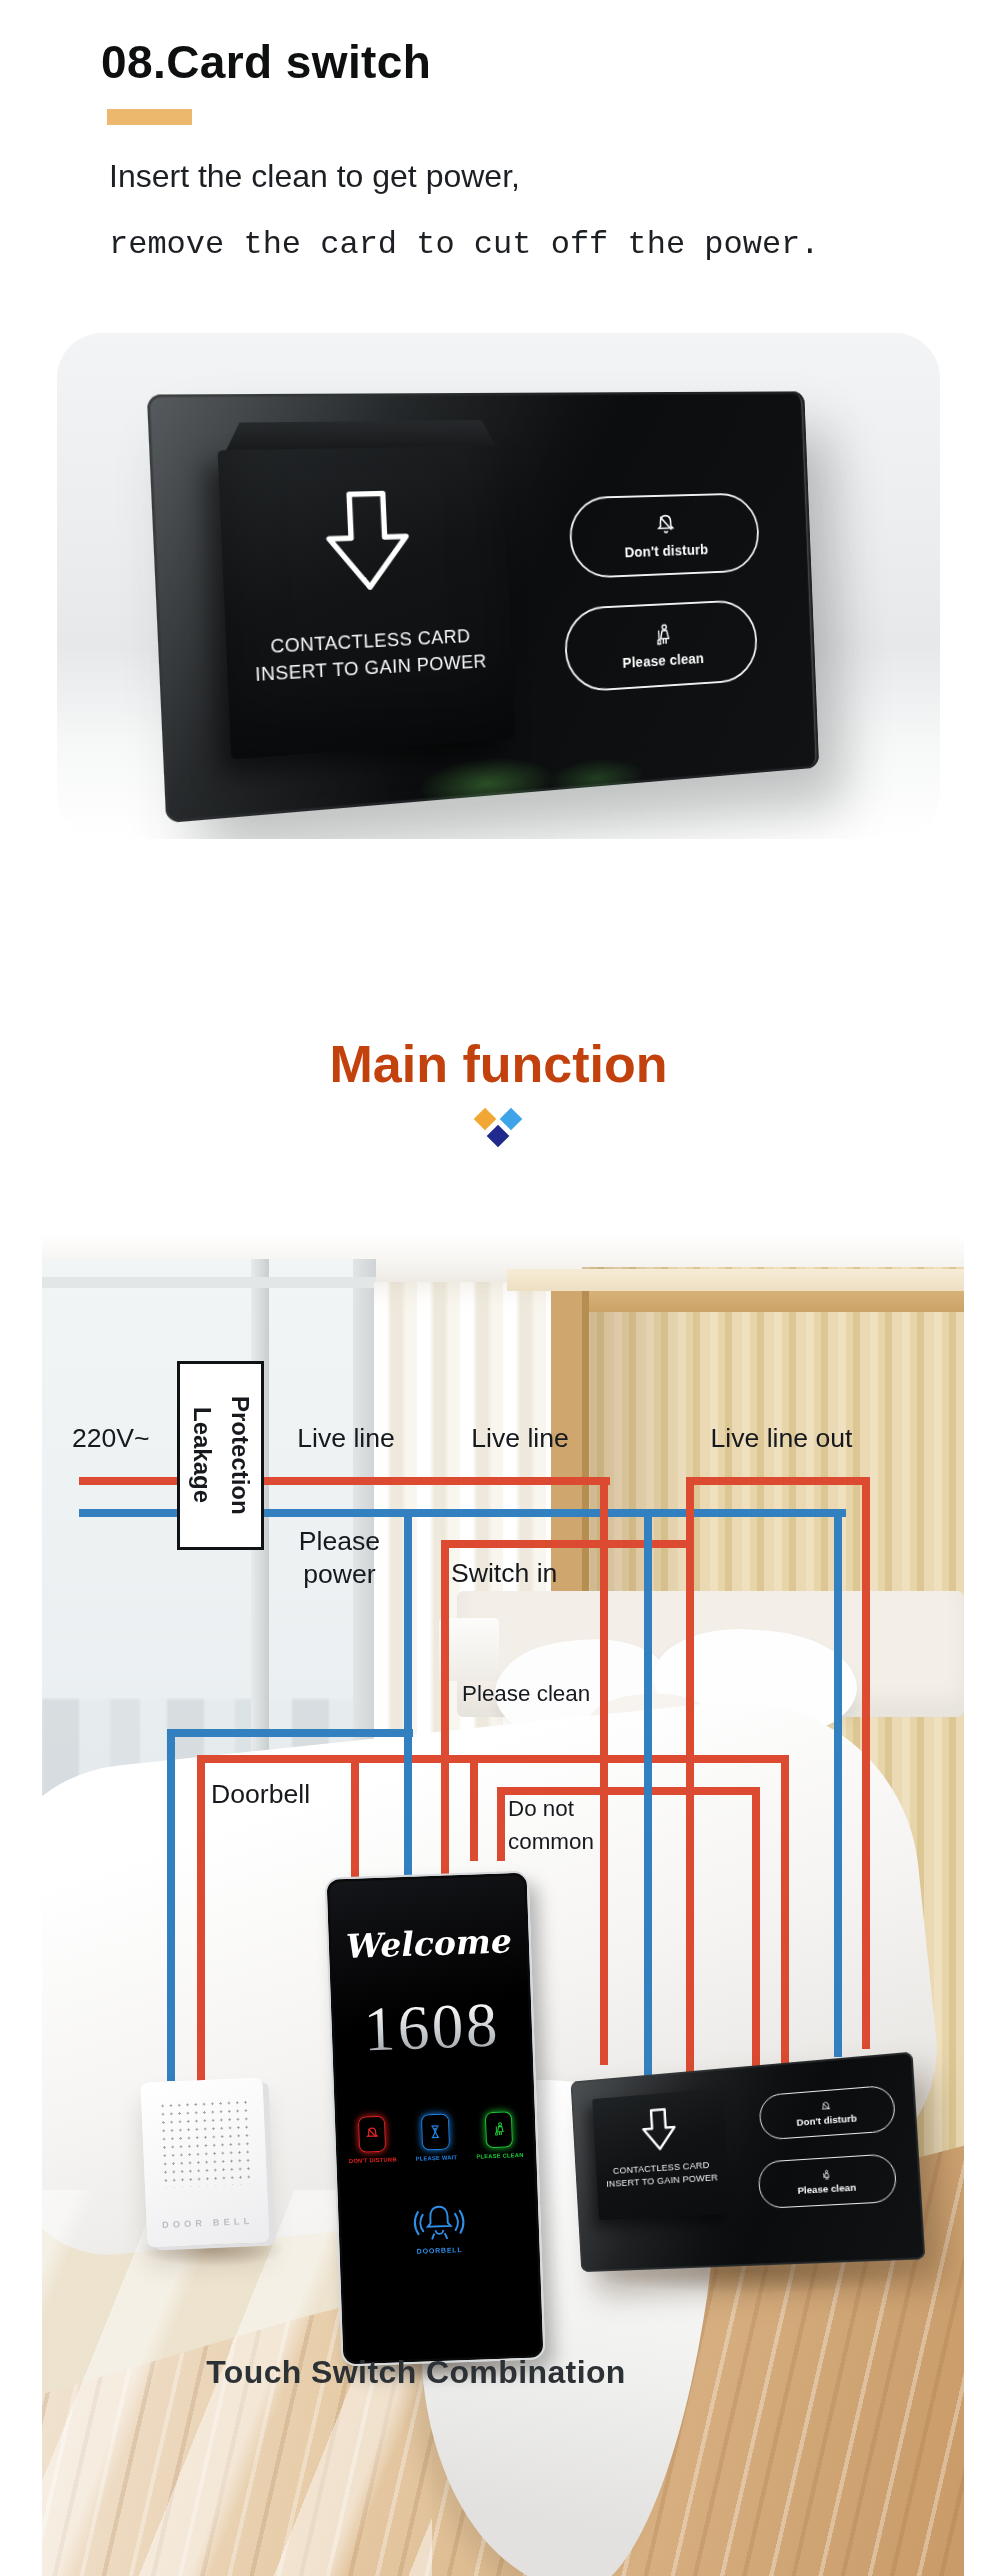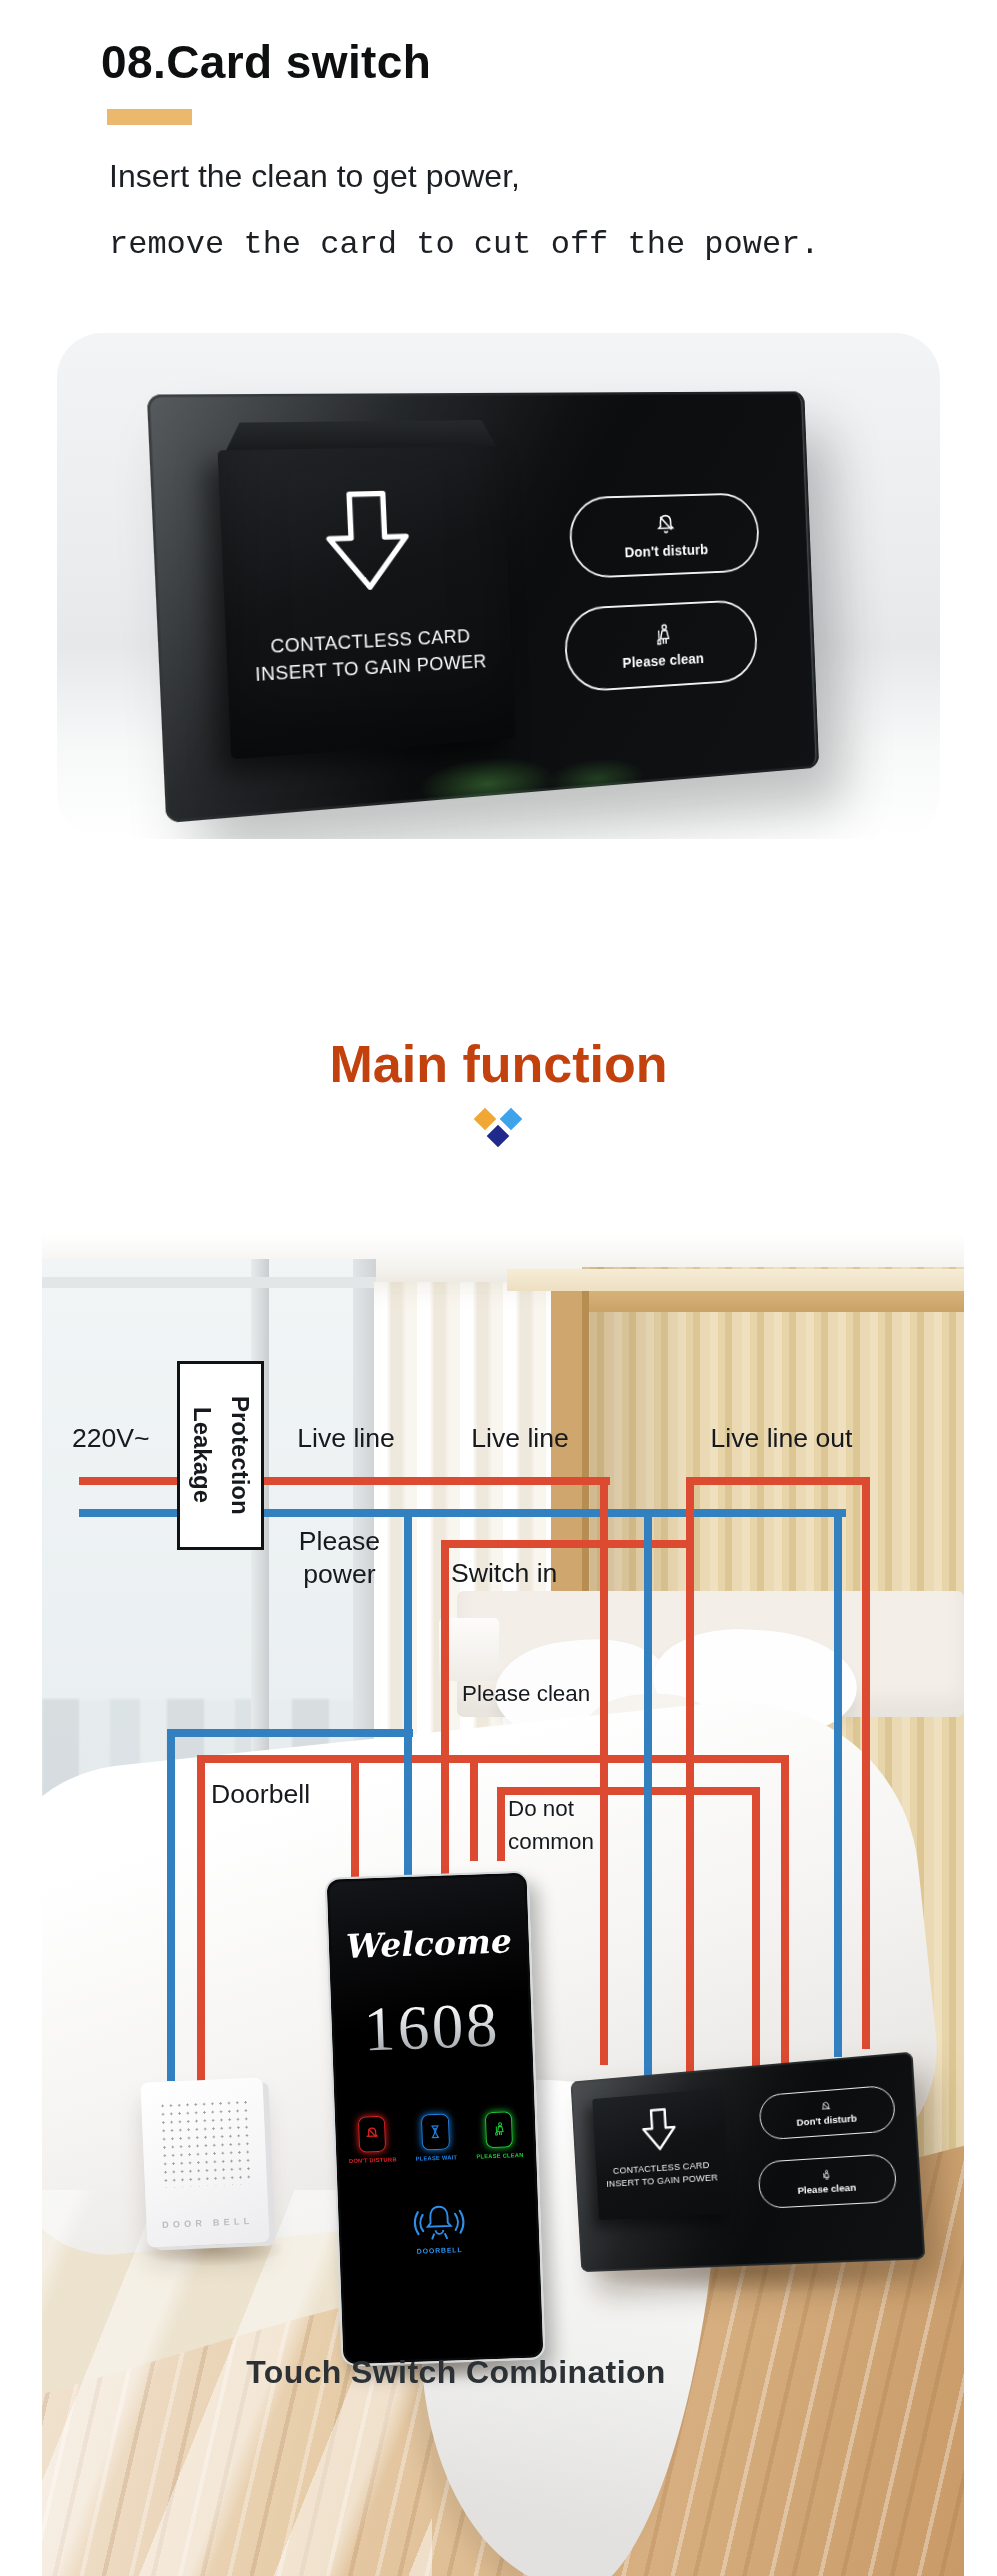--- a/index.html
+++ b/index.html
@@ -143,21 +143,21 @@
   .wp-slot-text { margin-top:10px; text-align:center; color:#f5f5f5; font-size:9.6px; letter-spacing:0.2px; line-height:12.5px; }
   .wpill { position:absolute; border:1.2px solid #e9e9e9; border-radius:23px; display:flex; flex-direction:column;
     align-items:center; justify-content:center; color:#fff; }
   .wpill-1 { left:199px; top:30px; width:133px; height:45px; }
   .wpill-2 { left:194px; top:96px; width:135px; height:47px; }
   .wpill .plabel { font-size:9.6px; font-weight:700; margin-top:1.7px; }
 
   .dev-shadow { position:absolute; z-index:4; background:radial-gradient(ellipse, rgba(70,45,20,.30), rgba(0,0,0,0) 65%); }
 
   .caption { position:absolute; left:0; top:1120px; width:748px; z-index:8; text-align:center;
-    font-size:32px; font-weight:700; color:var(--caption); letter-spacing:0.4px;margin-left:40px; }
+    font-size:32px; font-weight:700; color:var(--caption); letter-spacing:0.4px; }
 </style>
 </head>
 <body>
 
 <div class="page">
 
   <div class="intro-heading">08.Card switch</div>
   <div class="intro-bar"></div>
   <div class="intro-line l1">Insert the clean to get power,</div>
   <div class="intro-line l2">remove the card to cut off the power.</div>

